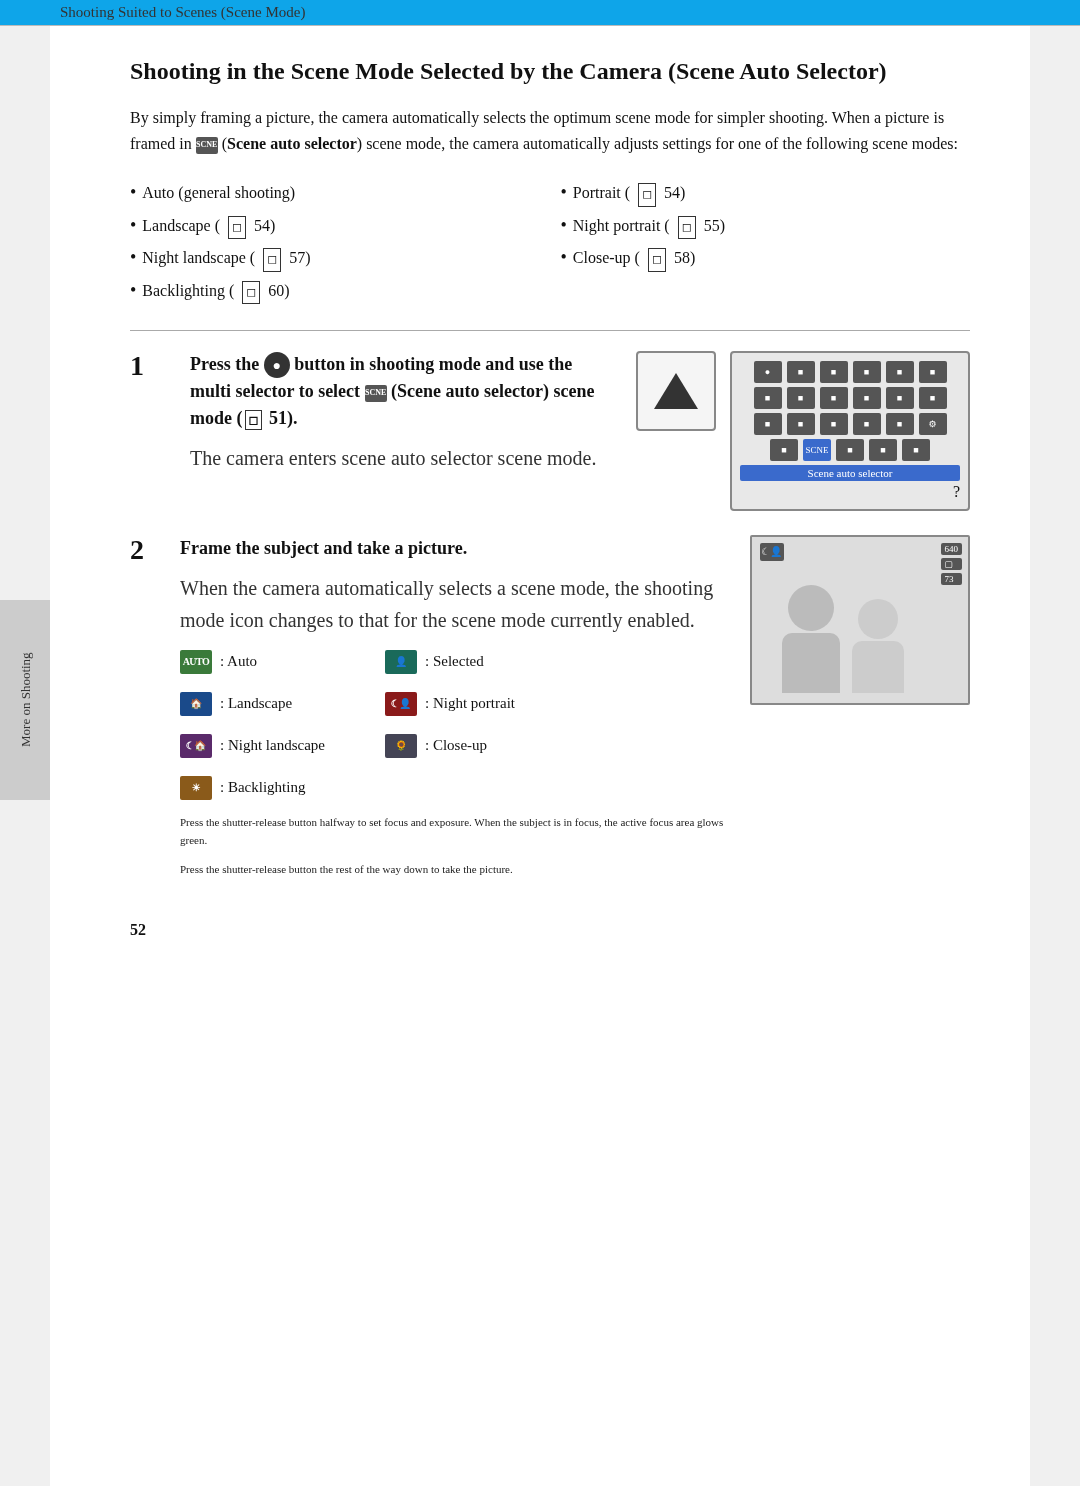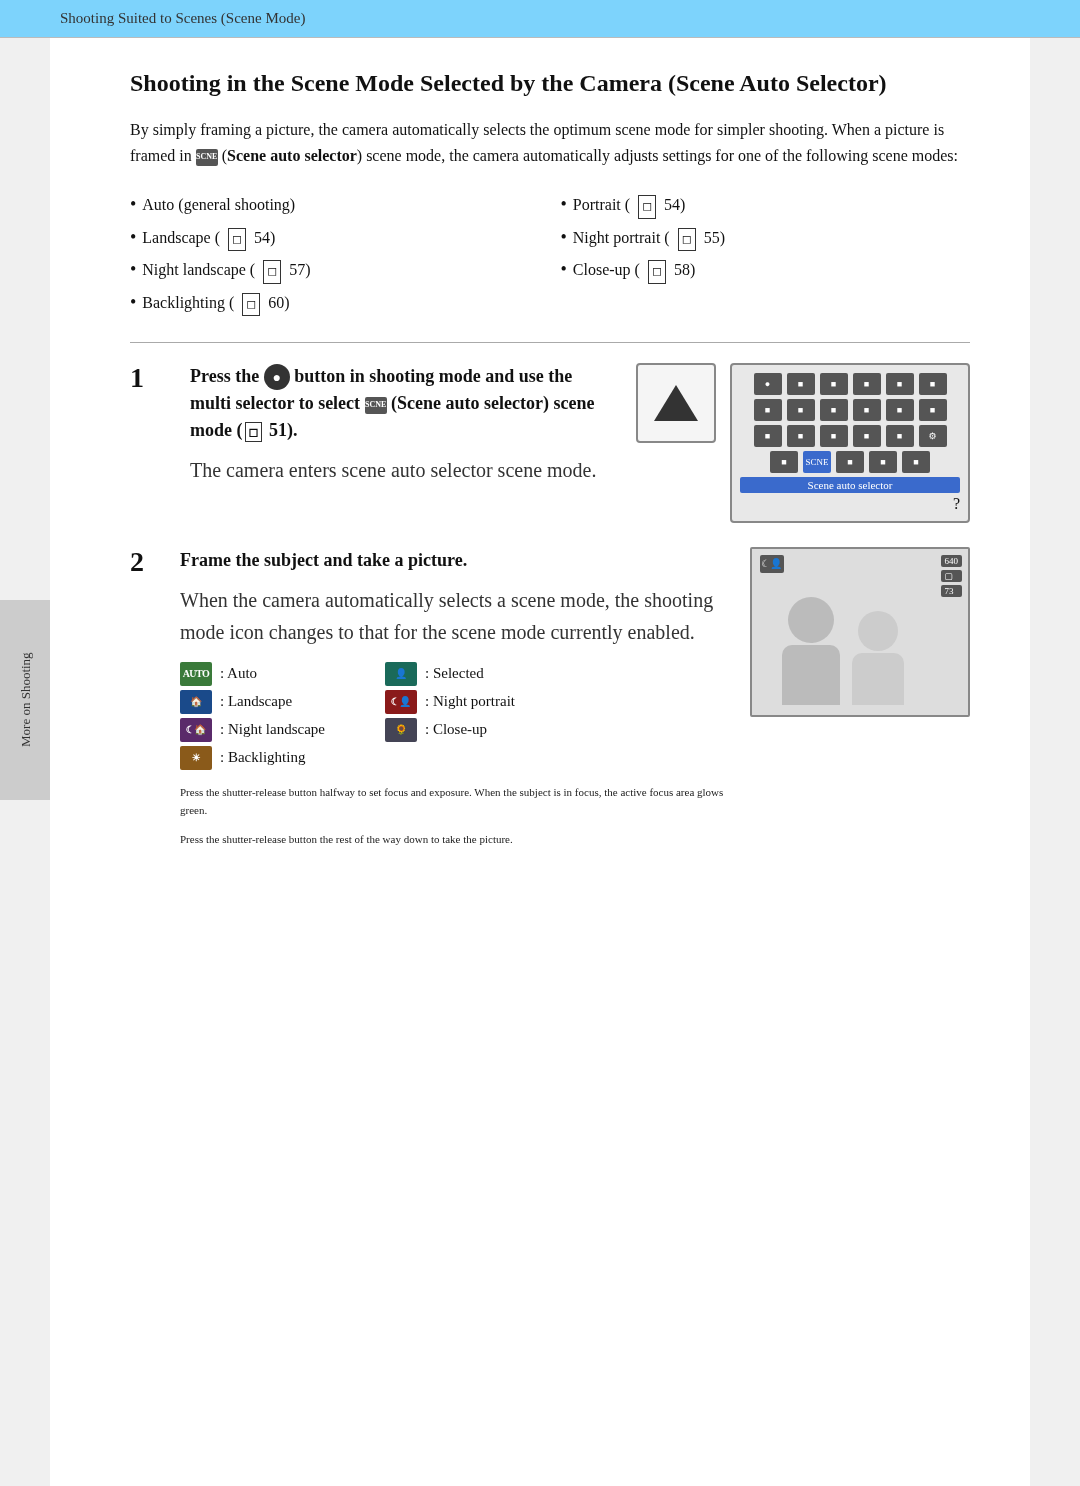--- a/index.html
+++ b/index.html
@@ -9,22 +9,22 @@
       background: #f0f0f0;
       font-family: 'Times New Roman', serif;
       font-size: 17px;
       color: #111;
       display: flex;
       flex-direction: column;
     }
 
     
     .page-header {
-      background: #7dd3fc;
-      padding: 10px 60px;
+      background: #0ea5e9;
+      padding: 4px 60px;
       font-size: 15px;
       color: #333;
       border-bottom: 1px solid #bbb;
     }
 
     
     .side-tab {
       position: fixed;
       left: 0;
       top: 50%;
@@ -240,21 +240,21 @@
     .icon-list-section {
       margin: 14px 0;
     }
     .icon-list-cols {
       display: flex;
       gap: 60px;
     }
     .icon-list-col {
       display: flex;
       flex-direction: column;
-      gap: 4px;
+      gap: 18px;
     }
     .icon-list-item {
       display: flex;
       align-items: center;
       gap: 8px;
       font-size: 15px;
     }
     .mode-icon {
       display: inline-flex;
       align-items: center;
@@ -503,14 +503,15 @@
           <div style="width:58px;height:60px;background:#bbb;border-radius:10px 10px 0 0;margin:2px auto 0;"></div>
         </div>
         <div style="position:absolute; bottom:10px; left:100px;">
           <div style="width:40px;height:40px;border-radius:50%;background:#ccc;margin:0 auto;"></div>
           <div style="width:52px;height:52px;background:#ccc;border-radius:10px 10px 0 0;margin:2px auto 0;"></div>
         </div>
       </div>
     </div>
   </div>
 
+  <div class="page-number">52</div>
 
 </div>
 
 </body></html>

